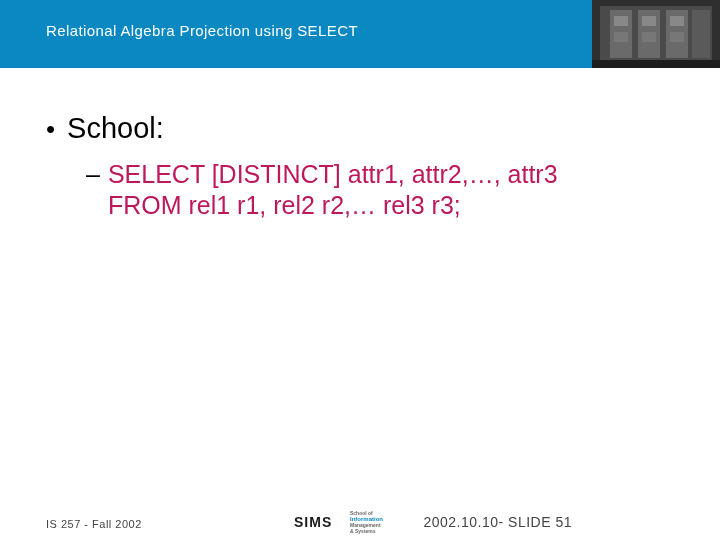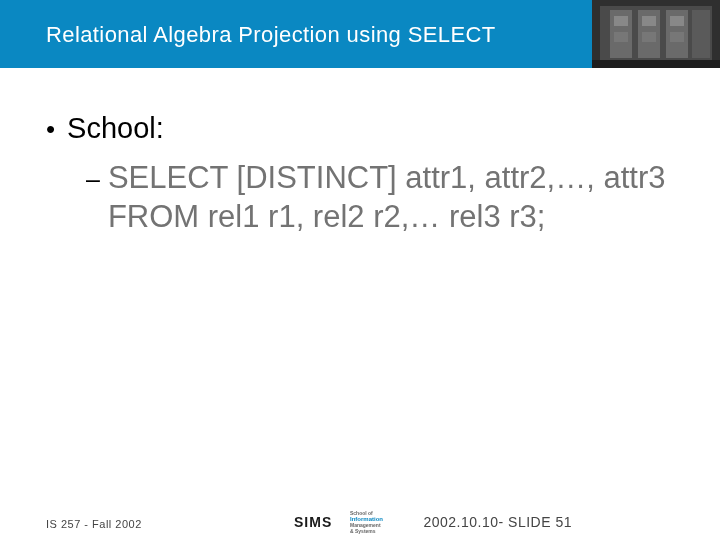--- a/index.html
+++ b/index.html
@@ -1,28 +1,28 @@
 <!DOCTYPE html>
 <html><head>
 <meta charset="utf-8">
 <style>
   * { margin: 0; padding: 0; box-sizing: border-box; }
   html, body { width: 720px; height: 540px; font-family: Arial, Helvetica, sans-serif; background: #fff; overflow: hidden; }
   .slide { width: 720px; height: 540px; position: relative; background: #fff; }
   .titlebar { position: absolute; top: 0; left: 0; width: 720px; height: 68px; }
   .titlebar-blue { position: absolute; top: 0; left: 0; width: 592px; height: 68px; background: #0a88c2; }
   .titlebar-photo { position: absolute; top: 0; left: 592px; width: 128px; height: 68px; background: #3a3a3a; }
-  .title-text { position: absolute; top: 22px; left: 46px; color: #fff; font-size: 22px; letter-spacing: 0.4px; }
+  .title-text { position: absolute; top: 22px; left: 46px; color: #fff; font-size: 15px; letter-spacing: 0.4px; }
   .body { position: absolute; top: 112px; left: 46px; width: 628px; }
   .bullet-row { display: flex; align-items: baseline; margin-bottom: 14px; }
   .bullet-dot { font-size: 26px; color: #000; margin-right: 12px; line-height: 1; }
   .bullet-text { font-size: 29px; color: #000; }
   .sub-row { margin-left: 40px; display: flex; align-items: baseline; }
   .sub-dash { font-size: 25px; color: #000; margin-right: 8px; }
-  .sub-text { font-size: 31px; color: #737373; line-height: 1.25; }
+  .sub-text { font-size: 25px; color: #be185d; line-height: 1.25; }
   .footer { position: absolute; bottom: 0; left: 0; width: 588px; height: 28px; }
   .footer-left { position: absolute; left: 46px; bottom: 10px; font-size: 11px; color: #444; letter-spacing: 0.5px; }
   .footer-right { position: absolute; right: 16px; bottom: 10px; font-size: 14px; color: #444; letter-spacing: 0.5px; }
   .footer-logo { position: absolute; left: 294px; bottom: 6px; display: flex; align-items: center; gap: 4px; }
   .sims-mark { font-weight: 900; font-size: 13px; letter-spacing: 1px; color: #1a1a1a; display: inline-flex; align-items: center; }
   .sims-mark svg { display: block; }
   .sims-sub { display: flex; flex-direction: column; font-size: 6px; line-height: 1.1; color: #0a88c2; font-weight: bold; }
   .sims-sub2 { color: #666; font-size: 5px; }
   .photo-svg { width: 128px; height: 68px; display: block; }
 </style>

